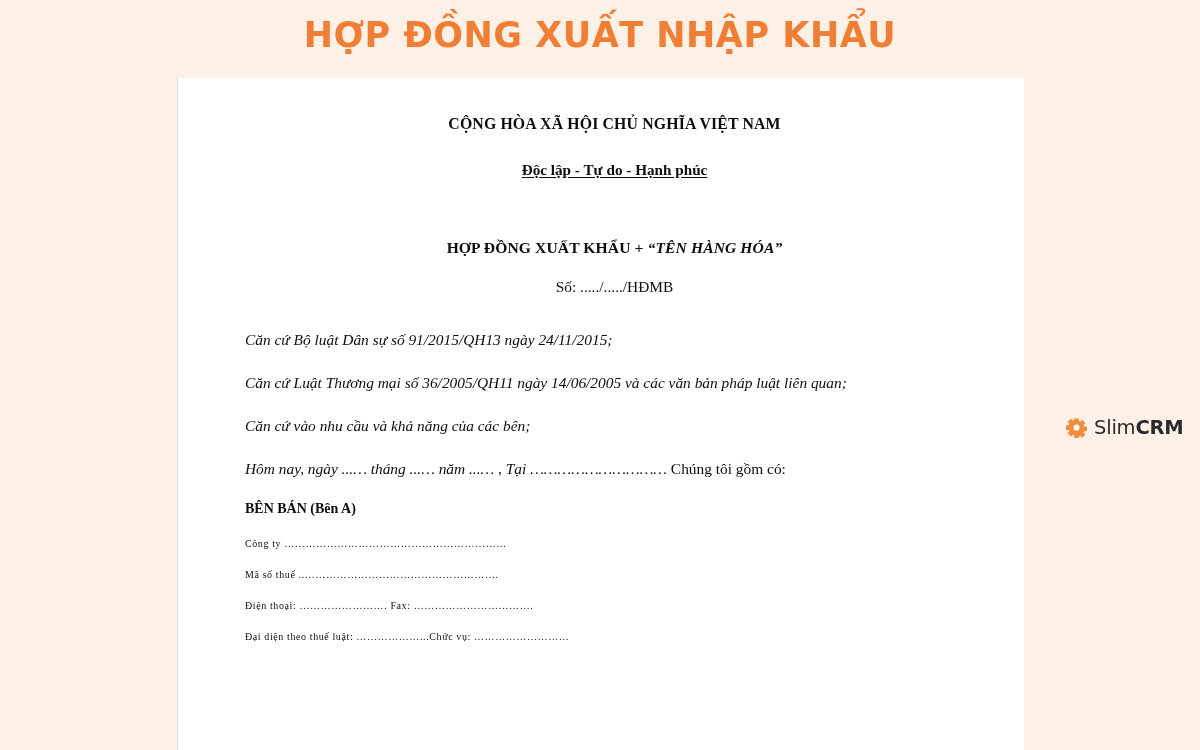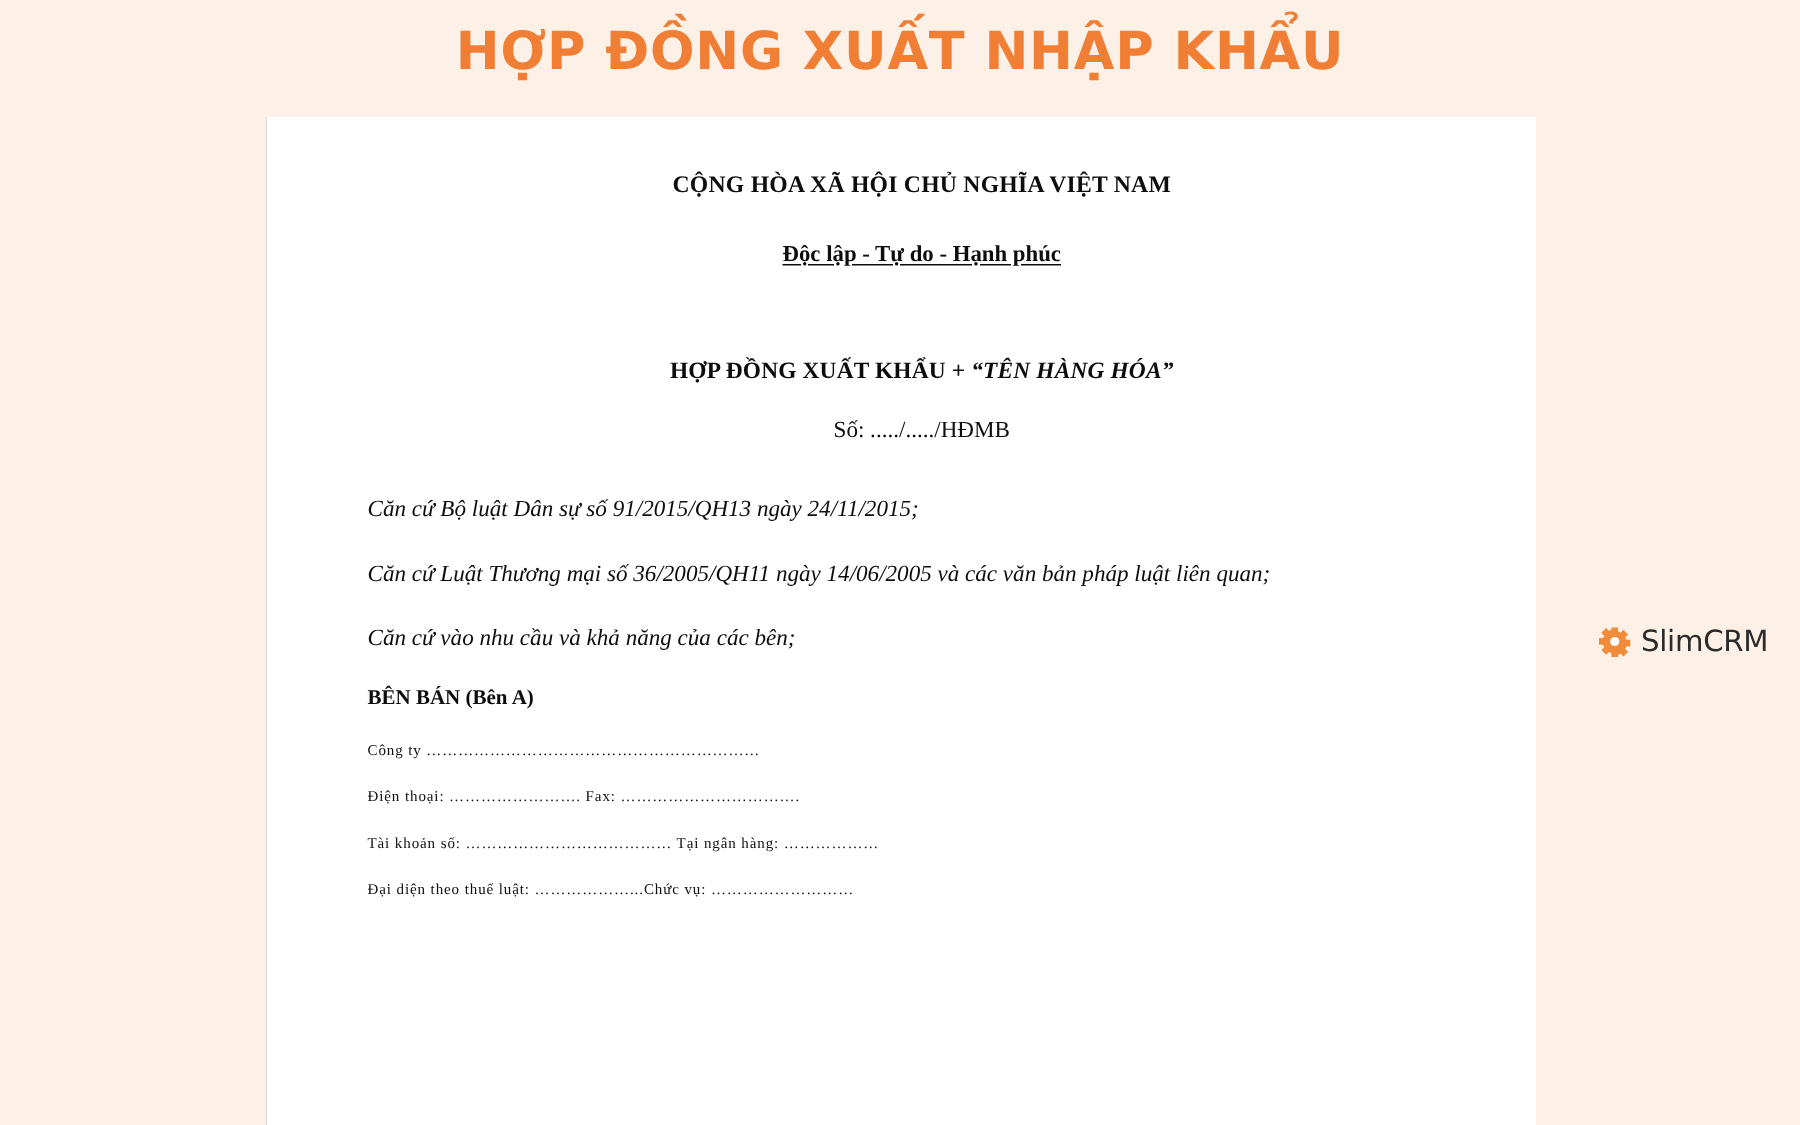--- a/index.html
+++ b/index.html
@@ -137,21 +137,21 @@
     display: block;
   }
   .slimcrm-text {
     font-family: "DejaVu Sans", "Liberation Sans", sans-serif;
     font-size: 19.5px;
     color: #2b2b2b;
     letter-spacing: -0.2px;
     line-height: 1;
     white-space: nowrap;
   }
-  .slimcrm-text .crm { font-weight: 400; }
+  .slimcrm-text .crm { font-weight: 700; }
 </style>
 </head>
 <body>
 
 <div class="page-wrap">
 
   <div class="banner">
     <h1 class="banner-title">HỢP ĐỒNG XUẤT NHẬP KHẨU</h1>
   </div>
 
@@ -169,32 +169,35 @@
       </p>
 
       <p class="ctr contract-no">Số:  ...../...../HĐMB</p>
 
       <p class="p-italic first">Căn cứ Bộ luật Dân sự số 91/2015/QH13 ngày 24/11/2015;</p>
 
       <p class="p-italic">Căn cứ Luật Thương mại số 36/2005/QH11 ngày 14/06/2005 và các văn bản pháp luật liên quan;</p>
 
       <p class="p-italic">Căn cứ vào nhu cầu và khả năng của các bên;</p>
 
+      <p class="p-italic">
+        <span>Hôm nay, ngày ...… tháng ...… năm ...… , Tại …………………………</span><span class="plain"> Chúng tôi gồm có:</span>
+      </p>
 
       <p class="party-head">
         <span>BÊN BÁN</span><span> (Bên A)</span>
       </p>
 
       <p class="field-line dots">Công ty ………………………………………………………</p>
 
+      <p class="field-line dots">Mã số thuế ..……………………………………………….</p>
 
 
       <p class="field-line dots">Điện thoại: …………………….  Fax: …………………………….</p>
 
-      <p class="field-line dots">Tài khoản số: …………………………………  Tại ngân hàng: ………………</p>
 
       <p class="field-line dots">Đại diện theo thuế luật: ………………...Chức vụ: ………………………</p>
 
     </div>
   </div>
 
   <div class="slimcrm">
     <svg class="gear-icon" viewBox="0 0 24 24">
       <path fill="#f08c3a" d="M9.4 1.6h5.2v3.05c.63.2 1.22.45 1.76.78l2.16-2.16 3.68 3.68-2.16 2.16c.33.54.58 1.13.78 1.76H24v5.2h-3.18c-.2.63-.45 1.22-.78 1.76l2.16 2.16-3.68 3.68-2.16-2.16c-.54.33-1.13.58-1.76.78V24H9.4v-3.05a7.6 7.6 0 0 1-1.76-.78l-2.16 2.16-3.68-3.68 2.16-2.16a7.6 7.6 0 0 1-.78-1.76H0v-5.2h3.18c.2-.63.45-1.22.78-1.76L1.8 5.61 5.48 1.93l2.16 2.16c.54-.33 1.13-.58 1.76-.78V1.6z"></path>
       <circle cx="12" cy="12.2" r="3.5" fill="#ffffff"></circle>

